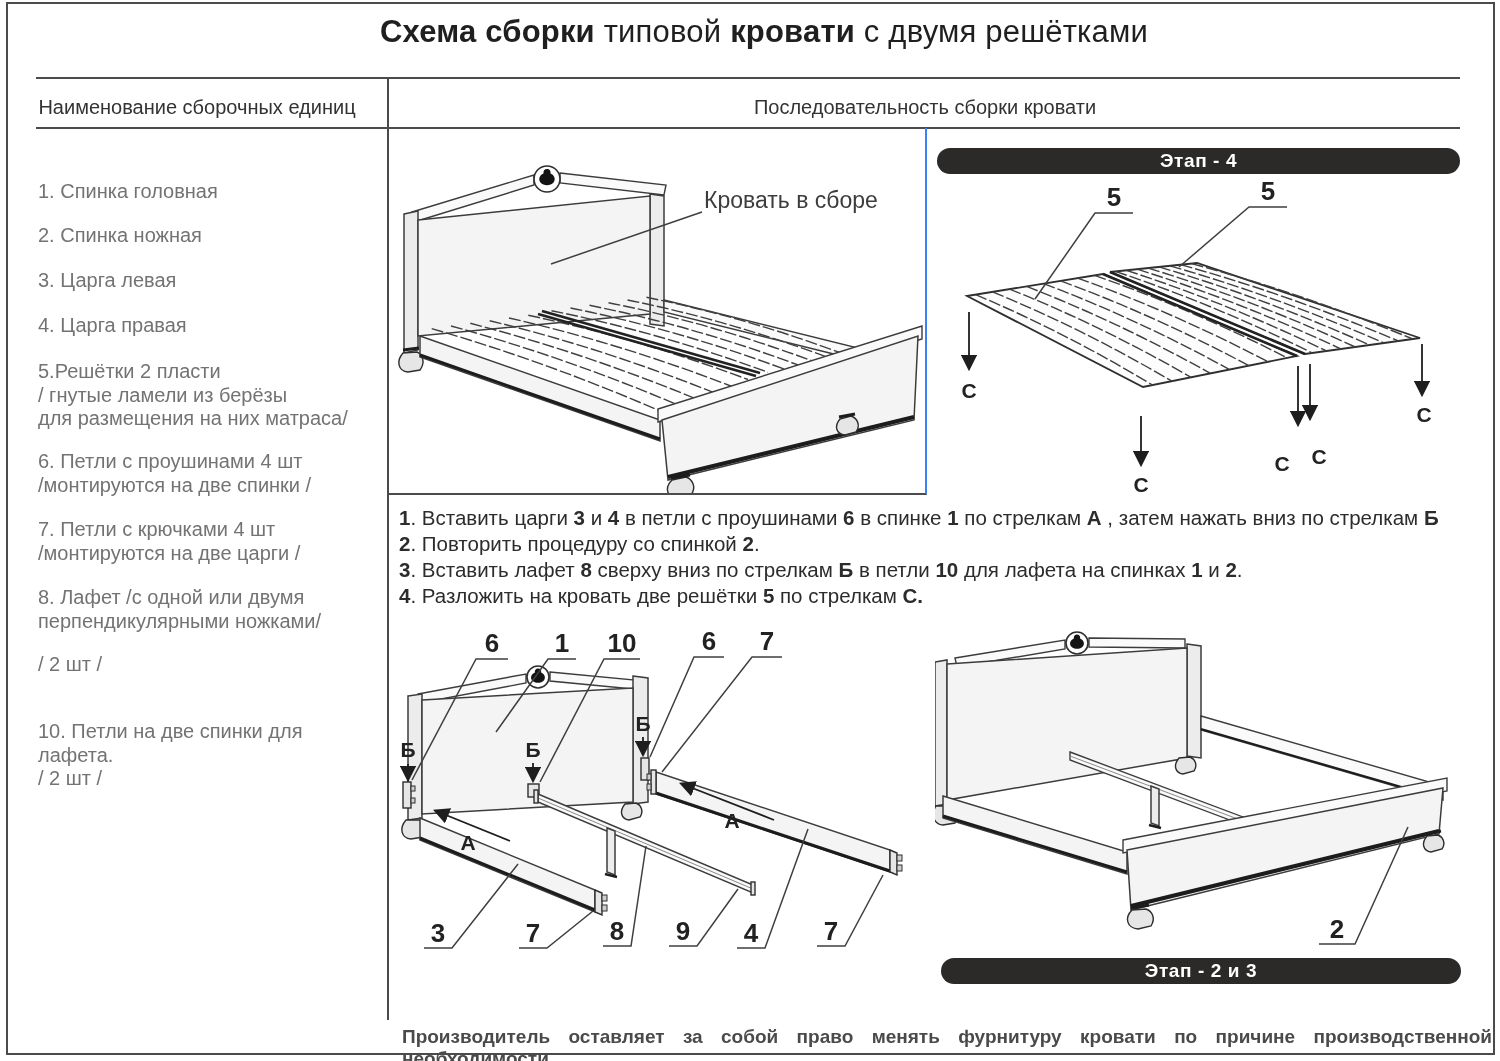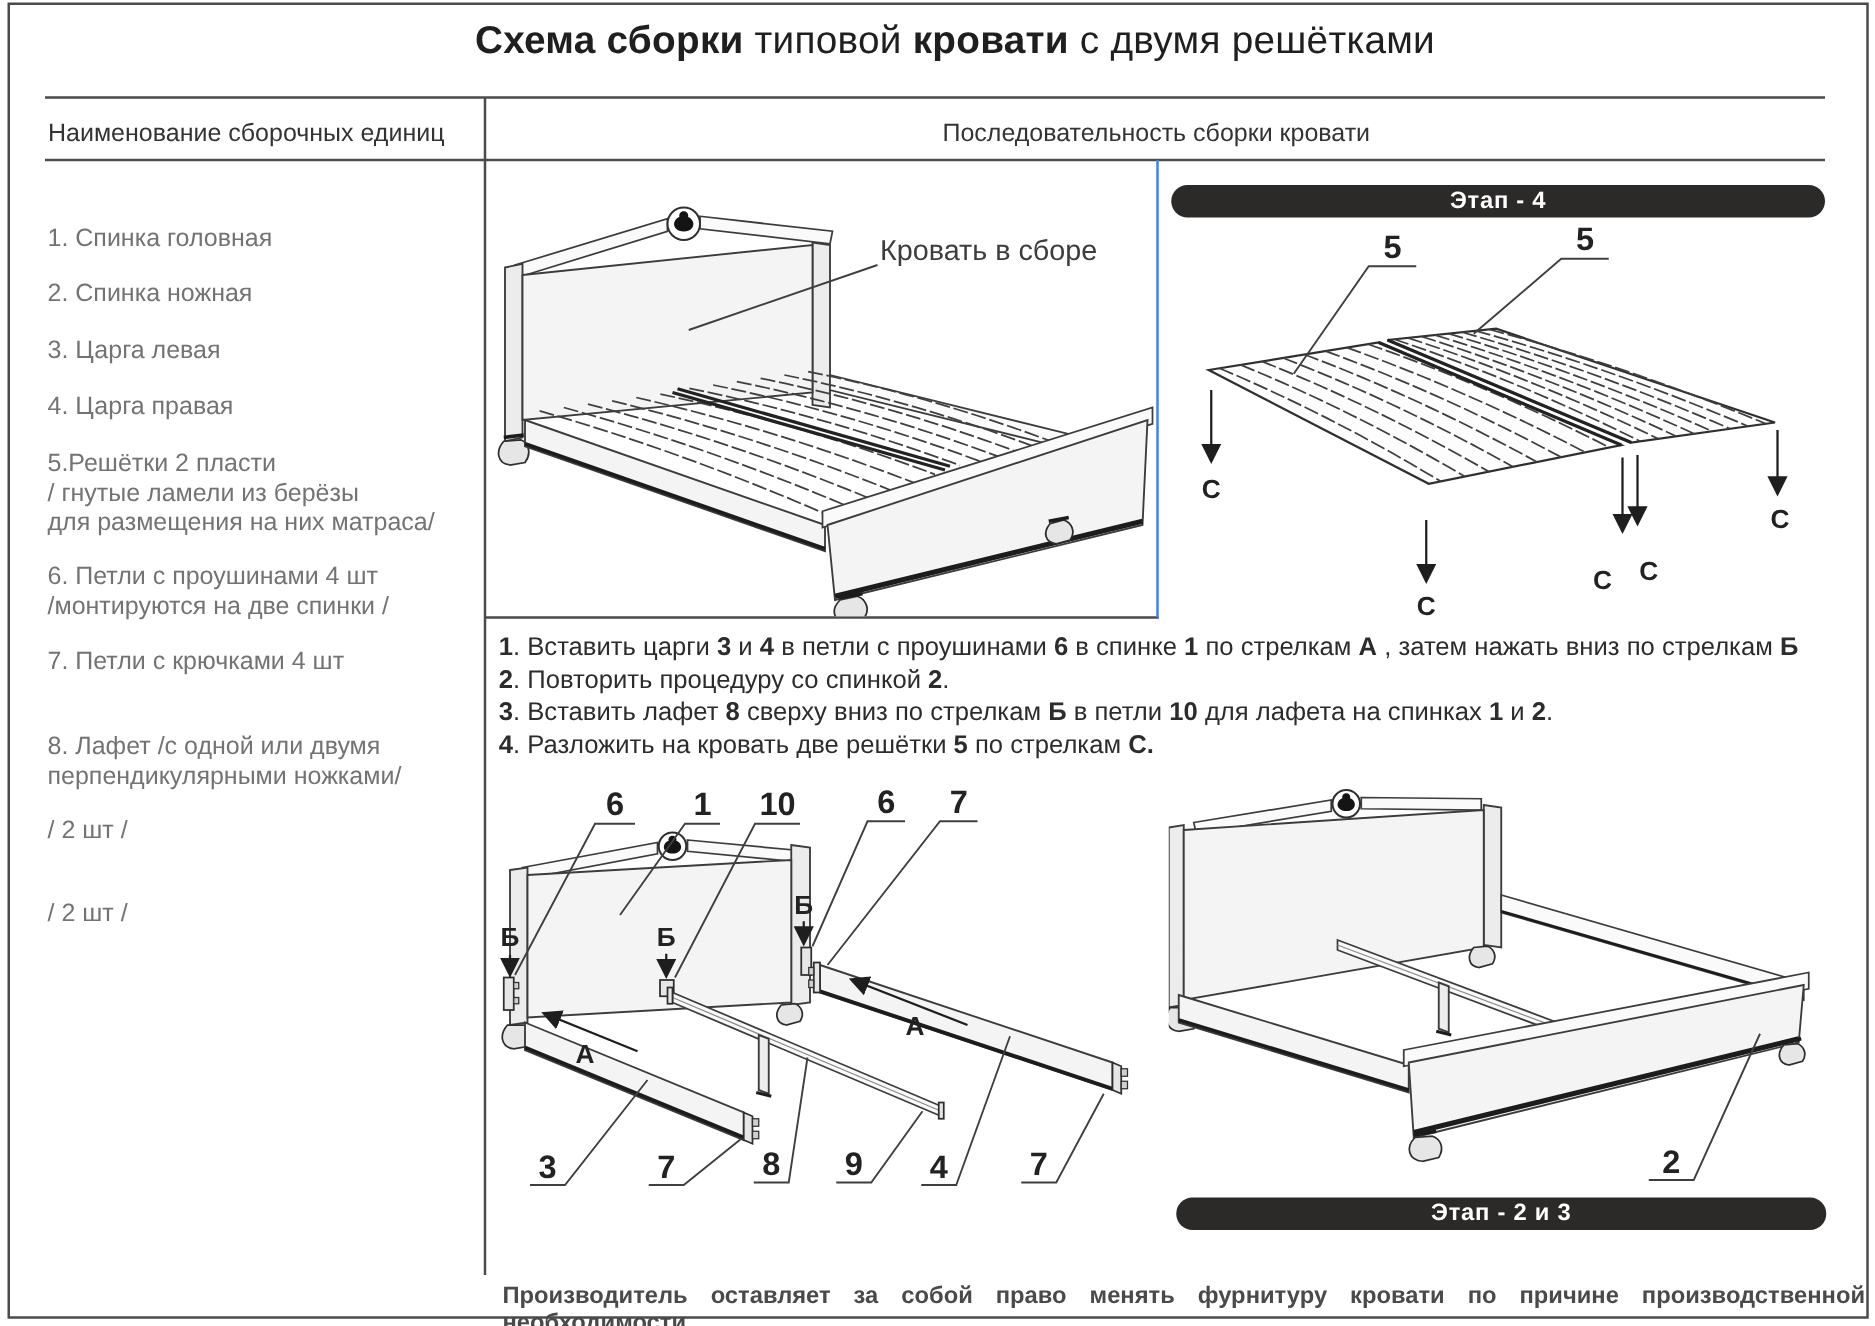--- a/index.html
+++ b/index.html
@@ -72,29 +72,31 @@
         <div>5.Решётки  2 пласти</div>
         <div>/ гнутые ламели из берёзы</div>
         <div>для размещения на них матраса/</div>
       </div>
     <div class="part-item" style="top:450px">
         <div>6. Петли с проушинами 4 шт</div>
         <div>/монтируются на две спинки /</div>
       </div>
     <div class="part-item" style="top:518px">
         <div>7. Петли с крючками 4 шт</div>
+        <div>/монтируются на две царги /</div>
       </div>
     <div class="part-item" style="top:586px">
         <div>8. Лафет /с одной или двумя</div>
         <div>перпендикулярными ножками/</div>
       </div>
     <div class="part-item" style="top:653px">
         <div>/ 2 шт /</div>
       </div>
     <div class="part-item" style="top:720px">
+        <div>10. Петли на две спинки для лафета.</div>
         <div>/ 2 шт /</div>
       </div>
   </div>
 
   <div class="assembled-box">
     <svg class="dwg" style="left:0;top:0" width="537" height="365" viewBox="0 0 537 365">
       <g>
         <polygon class="board-lt" points="24,84 146,47 146,57 26,94"></polygon>
         <polygon class="board-lt" points="172,45 278,57 276,67 172,55"></polygon>
         <g transform="translate(159,51)">

